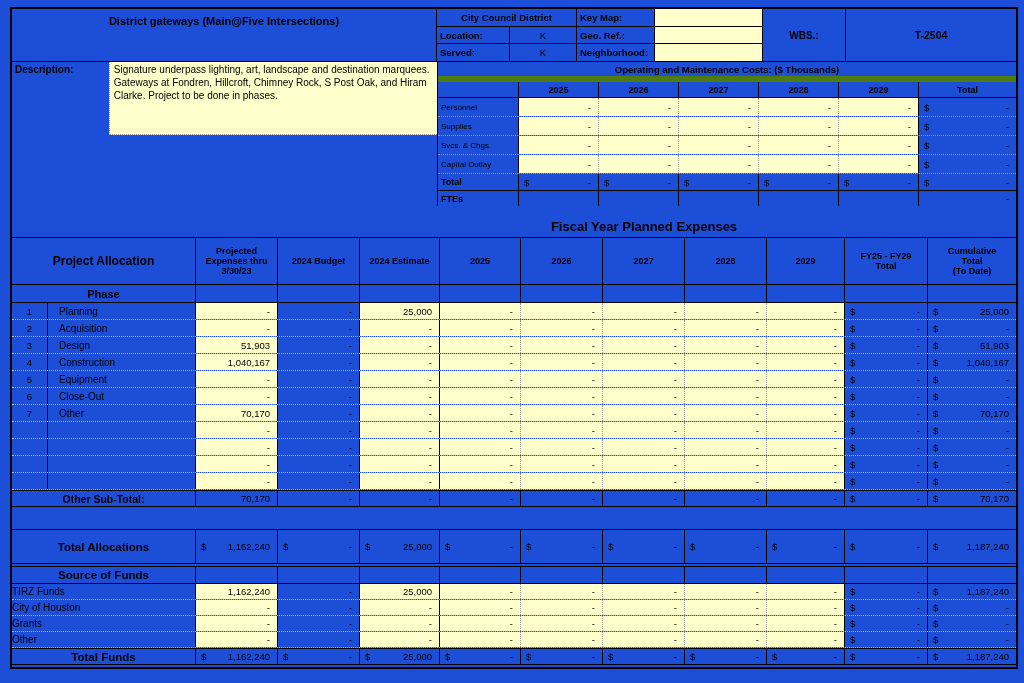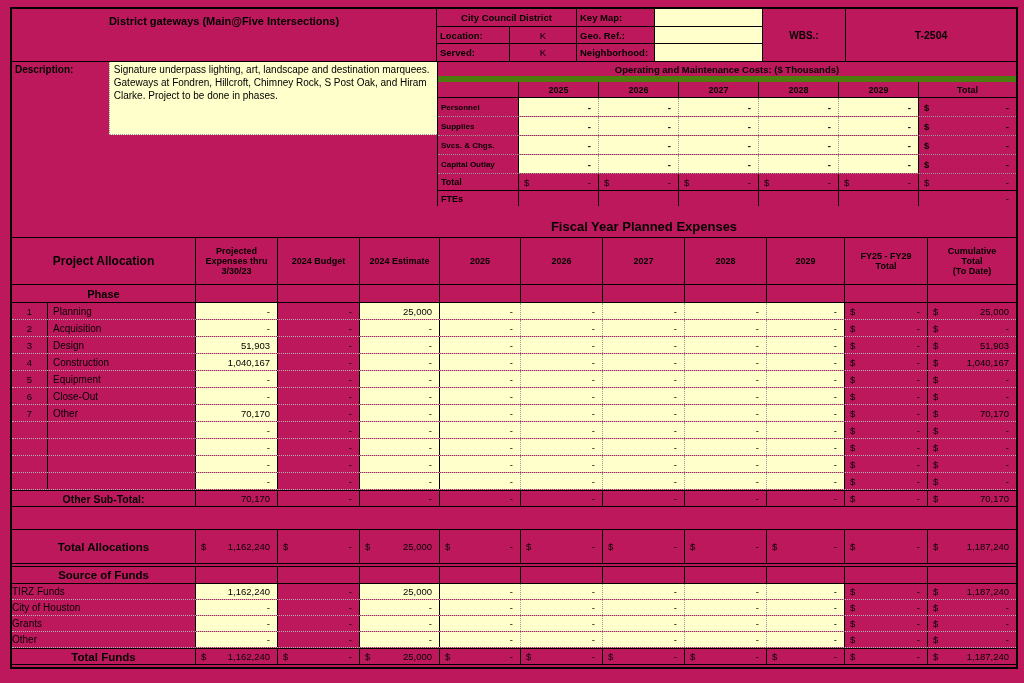--- a/index.html
+++ b/index.html
@@ -1,16 +1,16 @@
 <!DOCTYPE html>
 <html><head>
 <meta charset="utf-8">
 <style>
   html,body{margin:0;padding:0;background:#fff;}
-  .page{position:relative;width:1024px;height:683px;background:#be185d;
+  .page{position:relative;width:1024px;height:683px;background:#1d4ed8;
         font-family:"Liberation Sans","DejaVu Sans",sans-serif;color:#000;overflow:hidden;}
   .sheet{position:absolute;left:10px;top:7px;width:1008px;height:662px;
          border:2px solid #000;box-sizing:border-box;}
   .sheet *{box-sizing:border-box;}
 
   
   .top-band{position:absolute;left:0;top:0;width:1004px;height:53px;display:flex;
             border-bottom:1px solid #000;}
   .title-cell{width:425px;border-right:1px solid #000;text-align:center;
               font-weight:bold;font-size:11px;padding-top:6px;}
@@ -44,21 +44,21 @@
   .om-block{position:absolute;left:425px;top:53px;width:579px;height:144px;
             border-left:1px solid #000;font-size:9.5px;}
   .om-title{height:20px;border-bottom:6px solid #4d7c0f;display:flex;align-items:center;
             justify-content:center;font-weight:bold;font-size:9.5px;}
   .om-row{display:grid;grid-template-columns:80px 80px 80px 80px 80px 80px 98px;}
   .om-row>*{border-left:1px solid #000;}
   .om-row>*:first-child{border-left:none;}
   .om-head{height:16px;border-bottom:1px solid #000;}
   .om-head>div{display:flex;align-items:center;justify-content:center;
                font-weight:bold;font-size:9px;}
-  .om-drow{height:19px;border-bottom:1px dotted #999;font-weight:bold;}
+  .om-drow{height:19px;border-bottom:1px dotted #999;}
   .om-drow>.om-lab{font-size:8px;}
   .om-drow>.bl-dot{border-left:1px dotted #999;}
   .om-lab{display:flex;align-items:center;padding-left:3px;}
   .om-lab.bold{font-weight:bold;font-size:9px;}
   .om-total{height:17px;border-bottom:1px solid #000;}
   .om-ftes{height:15px;}
   .val{display:flex;align-items:center;justify-content:flex-end;padding-right:7px;
        font-size:9.5px;}
   .acct{display:flex;align-items:center;justify-content:space-between;
         padding:0 7px 0 5px;font-size:9.5px;}
@@ -74,21 +74,21 @@
   .mhead{height:48px;border-top:1px solid #000;border-bottom:1px solid #000;}
   .mhead>div{display:flex;align-items:center;justify-content:center;text-align:center;
              font-weight:bold;font-size:9px;white-space:pre-line;}
   .mh-alloc{grid-column:1/3;font-size:12px !important;}
   .phase-row{height:18px;border-bottom:1px solid #000;}
   .phase-lab{grid-column:1/3;display:flex;align-items:center;justify-content:center;
              font-weight:bold;font-size:11px;}
   .drow{height:17px;border-bottom:1px dotted #b3b3b3;}
   .drow>.bl-dot{border-left:1px dotted #999;}
   .num{display:flex;align-items:center;justify-content:center;font-size:9.5px;}
-  .lab{display:flex;align-items:center;padding-left:5px;font-size:10px;}
+  .lab{display:flex;align-items:center;padding-left:11px;font-size:10px;}
   .lab2{grid-column:1/3;display:flex;align-items:center;font-size:10px;}
   .subtotal-row{height:17px;border-top:1px solid #000;border-bottom:1px solid #000;}
   .stlab{grid-column:1/3;display:flex;align-items:center;justify-content:center;
          font-weight:bold;font-size:10.5px;}
   .talloc-row{position:absolute;left:0;top:520px;width:1004px;height:35px;
               border-top:1px solid #000;border-bottom:1px solid #000;}
   .biglab{grid-column:1/3;display:flex;align-items:center;justify-content:center;
           font-weight:bold;font-size:11.5px;}
 
   

